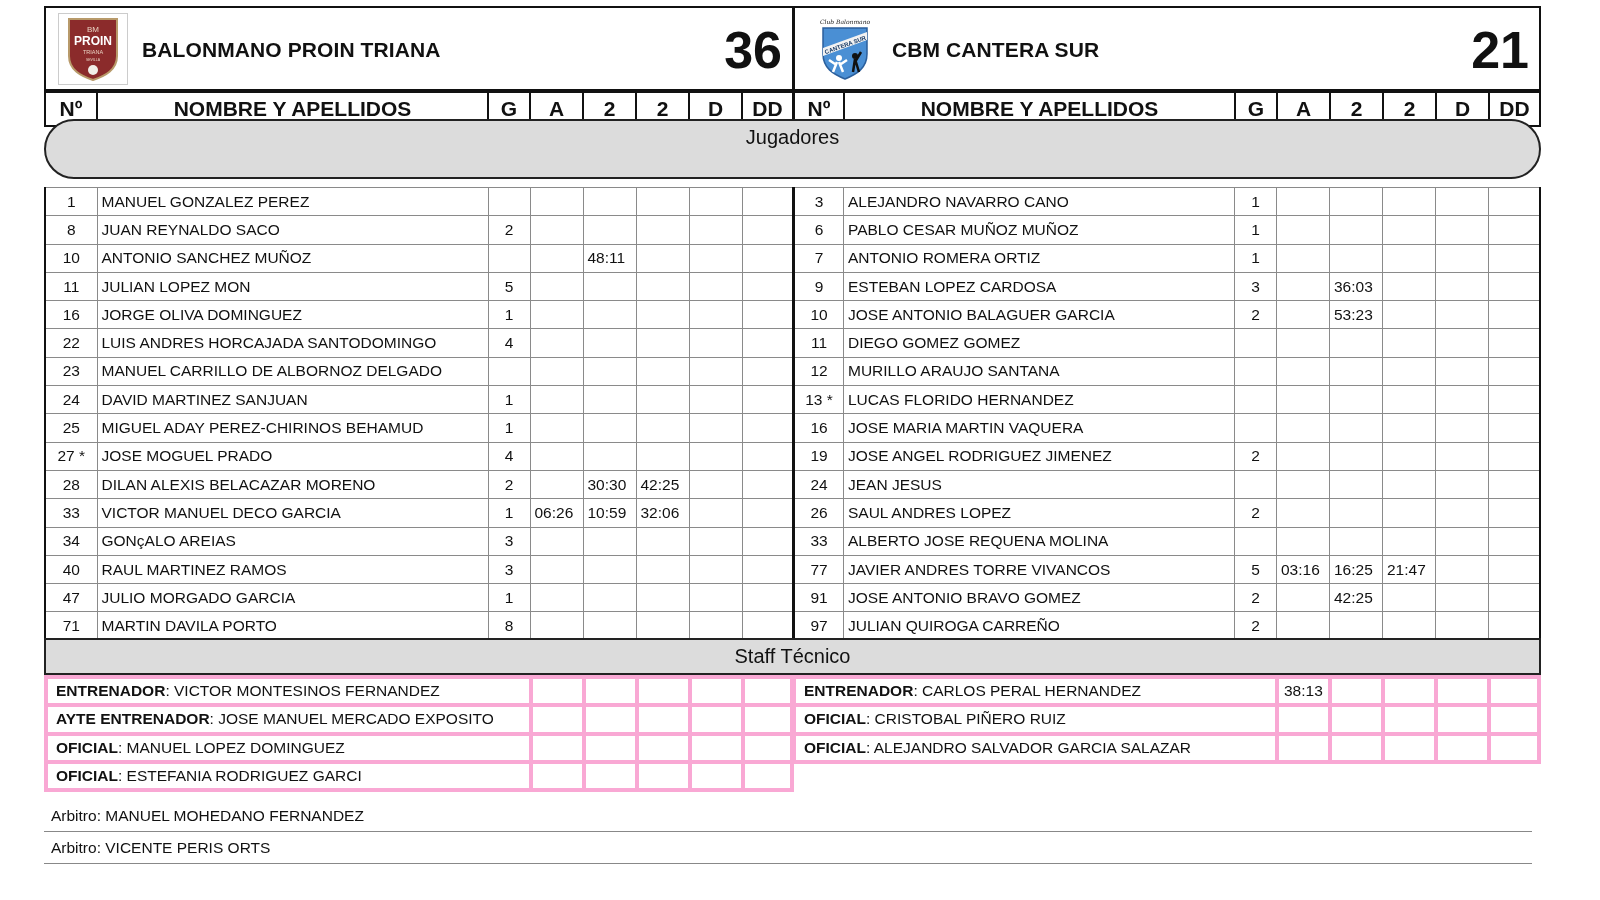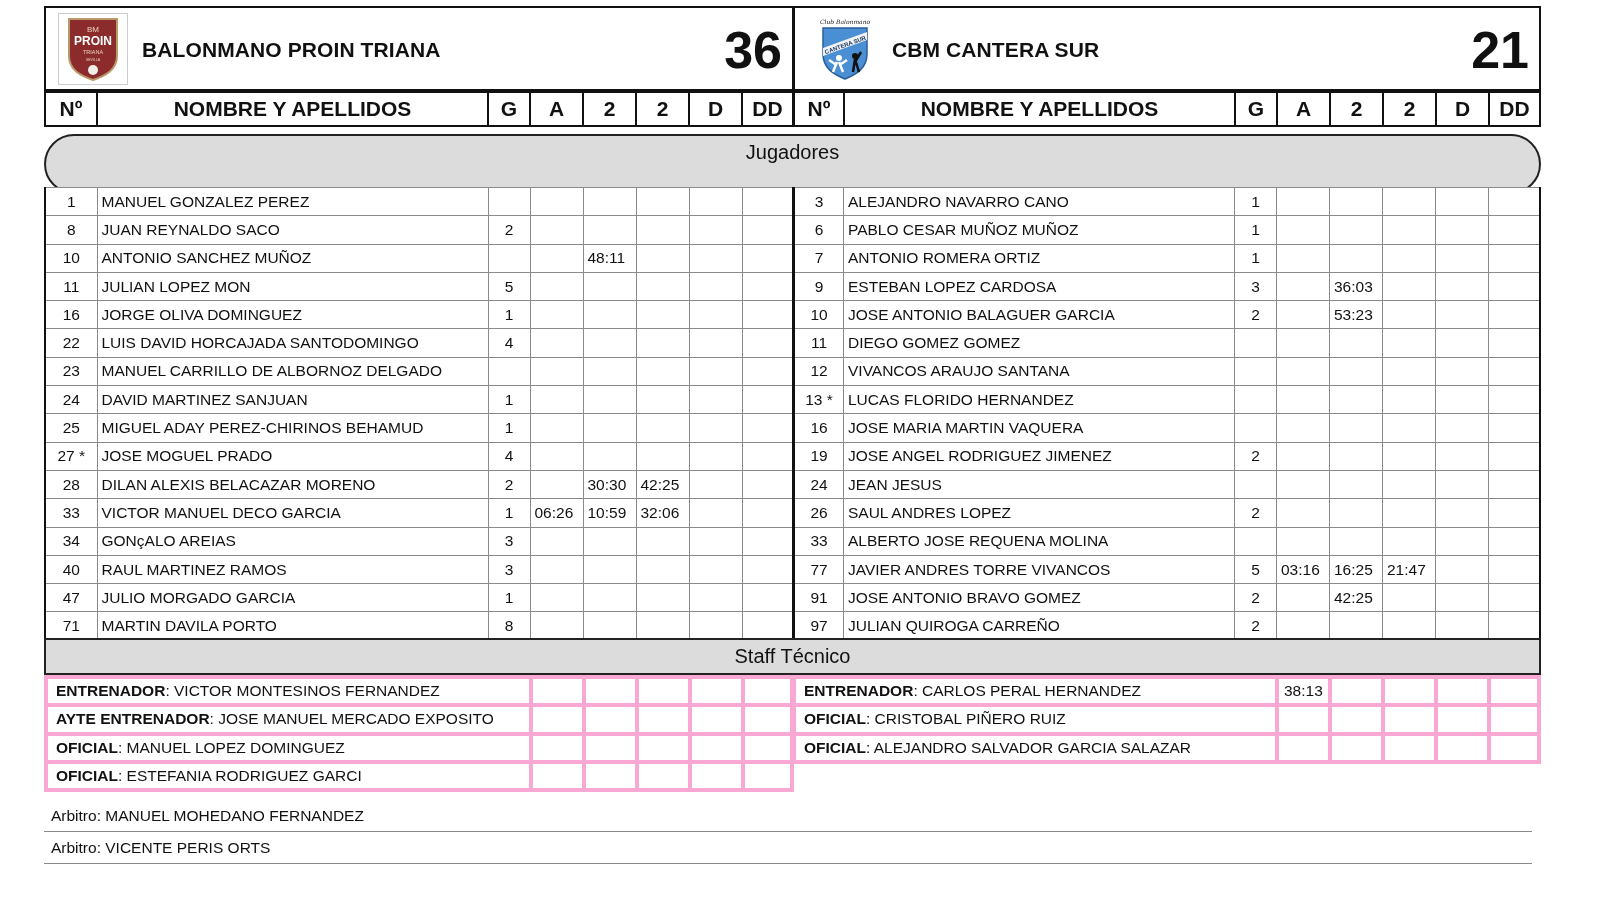--- a/index.html
+++ b/index.html
@@ -21,21 +21,21 @@
 
   
   .col-header { position: absolute; top: 85px; height: 36px; border: 2px solid #111; display: flex; background: #fff; }
   .col-header.left { left: 0; width: 750px; }
   .col-header.right { left: 748px; width: 749px; border-left: 3px solid #111; }
   .col-header .h { border-right: 2px solid #111; font-weight: bold; font-size: 21px; display: flex; align-items: center; justify-content: center; }
   .col-header .h:last-child { border-right: none; }
 
   
   .section-bar { position: absolute; left: 0; width: 1497px; background: #dcdcdc; border: 2px solid #222; text-align: center; }
-  .section-bar.players { top: 128px; height: 60px; border-radius: 30px; }
+  .section-bar.players { top: 113px; height: 60px; border-radius: 30px; }
   .section-bar.staff { top: 632px; height: 37px; }
   .section-title { font-size: 20px; line-height: 24px; }
   .section-bar.players .section-title { margin-top: 4px; }
   .section-bar.staff .section-title { line-height: 33px; border-radius: 12px; }
   .section-sub { font-size: 12px; line-height: 16px; }
 
   
   .ptable { position: absolute; top: 181px; border-collapse: collapse; table-layout: fixed; background: #fff; }
   .ptable.left { left: 0; width: 750px; border-left: 2px solid #111; }
   .ptable.right { left: 748px; width: 749px; border-left: 3px solid #111; border-right: 2px solid #111; }
@@ -178,21 +178,21 @@
           <td class="name">JORGE OLIVA DOMINGUEZ</td>
           <td class="g">1</td>
           <td class="stat"></td>
           <td class="stat"></td>
           <td class="stat"></td>
           <td class="stat"></td>
           <td class="stat"></td>
         </tr>
         <tr>
           <td class="num">22</td>
-          <td class="name">LUIS DAVID HORCAJADA SANTODOMINGO</td>
+          <td class="name">LUIS ANDRES HORCAJADA SANTODOMINGO</td>
           <td class="g">4</td>
           <td class="stat"></td>
           <td class="stat"></td>
           <td class="stat"></td>
           <td class="stat"></td>
           <td class="stat"></td>
         </tr>
         <tr>
           <td class="num">23</td>
           <td class="name">MANUEL CARRILLO DE ALBORNOZ DELGADO</td>
@@ -362,21 +362,21 @@
           <td class="name">DIEGO GOMEZ GOMEZ</td>
           <td class="g"></td>
           <td class="stat"></td>
           <td class="stat"></td>
           <td class="stat"></td>
           <td class="stat"></td>
           <td class="stat"></td>
         </tr>
         <tr>
           <td class="num">12</td>
-          <td class="name">VIVANCOS ARAUJO SANTANA</td>
+          <td class="name">MURILLO ARAUJO SANTANA</td>
           <td class="g"></td>
           <td class="stat"></td>
           <td class="stat"></td>
           <td class="stat"></td>
           <td class="stat"></td>
           <td class="stat"></td>
         </tr>
         <tr>
           <td class="num">13 *</td>
           <td class="name">LUCAS FLORIDO HERNANDEZ</td>

